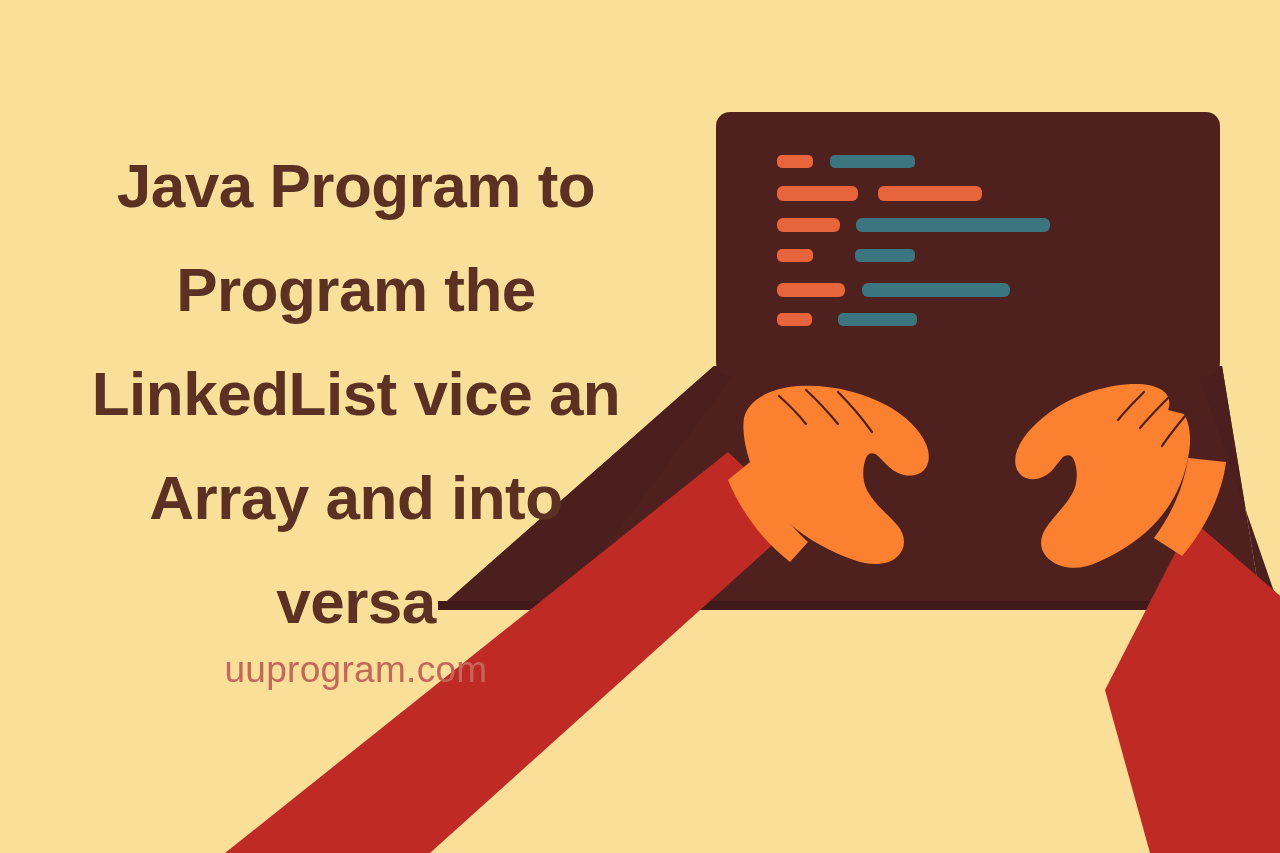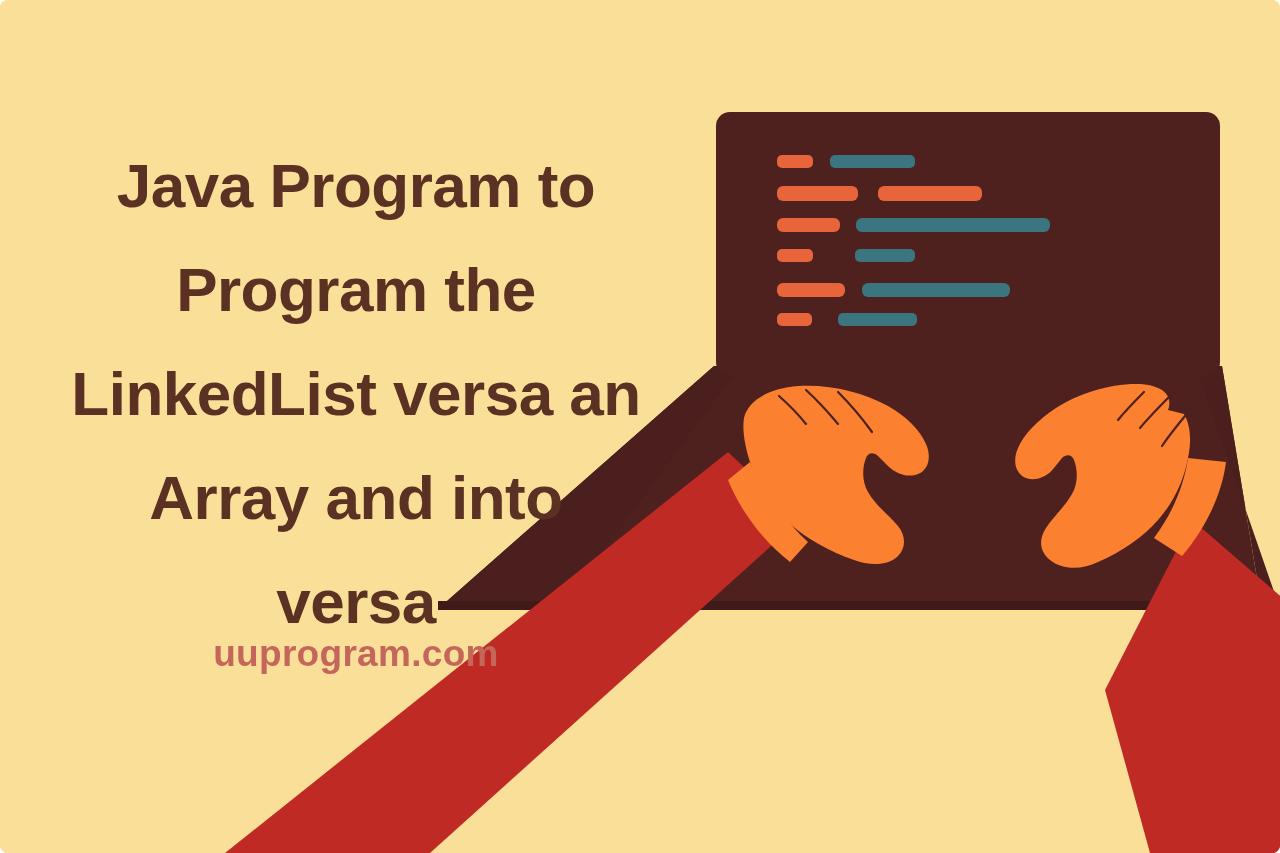--- a/index.html
+++ b/index.html
@@ -8,21 +8,20 @@
     padding: 0;
     background: #ffffff;
   }
   #banner {
     position: relative;
     width: 1280px;
     height: 853px;
     overflow: hidden;
     background: #fadf99;
     font-family: "Liberation Sans", sans-serif;
-    border-radius: 8px;
   }
 
   
   #headline {
     position: absolute;
     left: 0;
     top: 92px;
     width: 712px;
     text-align: center;
     color: #5a3122;
@@ -34,26 +33,26 @@
     z-index: 40;
     pointer-events: none;
   }
   #headline .hl-line {
     display: block;
     white-space: nowrap;
   }
   #site-url {
     position: absolute;
     left: 0;
-    top: 632px;
+    top: 648px;
     width: 712px;
     text-align: center;
     color: #c4675a;
     font-family: "Liberation Sans", sans-serif;
-    font-weight: 700;
+    font-weight: 400;
     font-size: 37px;
     line-height: 44px;
     letter-spacing: 0.3px;
     z-index: 40;
   }
 
   
   #illustration {
     position: absolute;
     left: 0;
@@ -158,20 +157,20 @@
 
       <path d="M 1188 458 C 1184 486, 1172 514, 1154 538
                L 1182 556 C 1206 528, 1222 494, 1226 462 Z" fill="#fb8030"></path>
     </g>
 
   </svg>
 
   <h1 id="headline">
     <span class="hl-line">Java Program to</span>
     <span class="hl-line">Program the</span>
-    <span class="hl-line">LinkedList versa an</span>
+    <span class="hl-line">LinkedList vice an</span>
     <span class="hl-line">Array and into</span>
     <span class="hl-line">versa</span>
   </h1>
 
   <div id="site-url">uuprogram.com</div>
 
 </div>
 
 </body></html>

